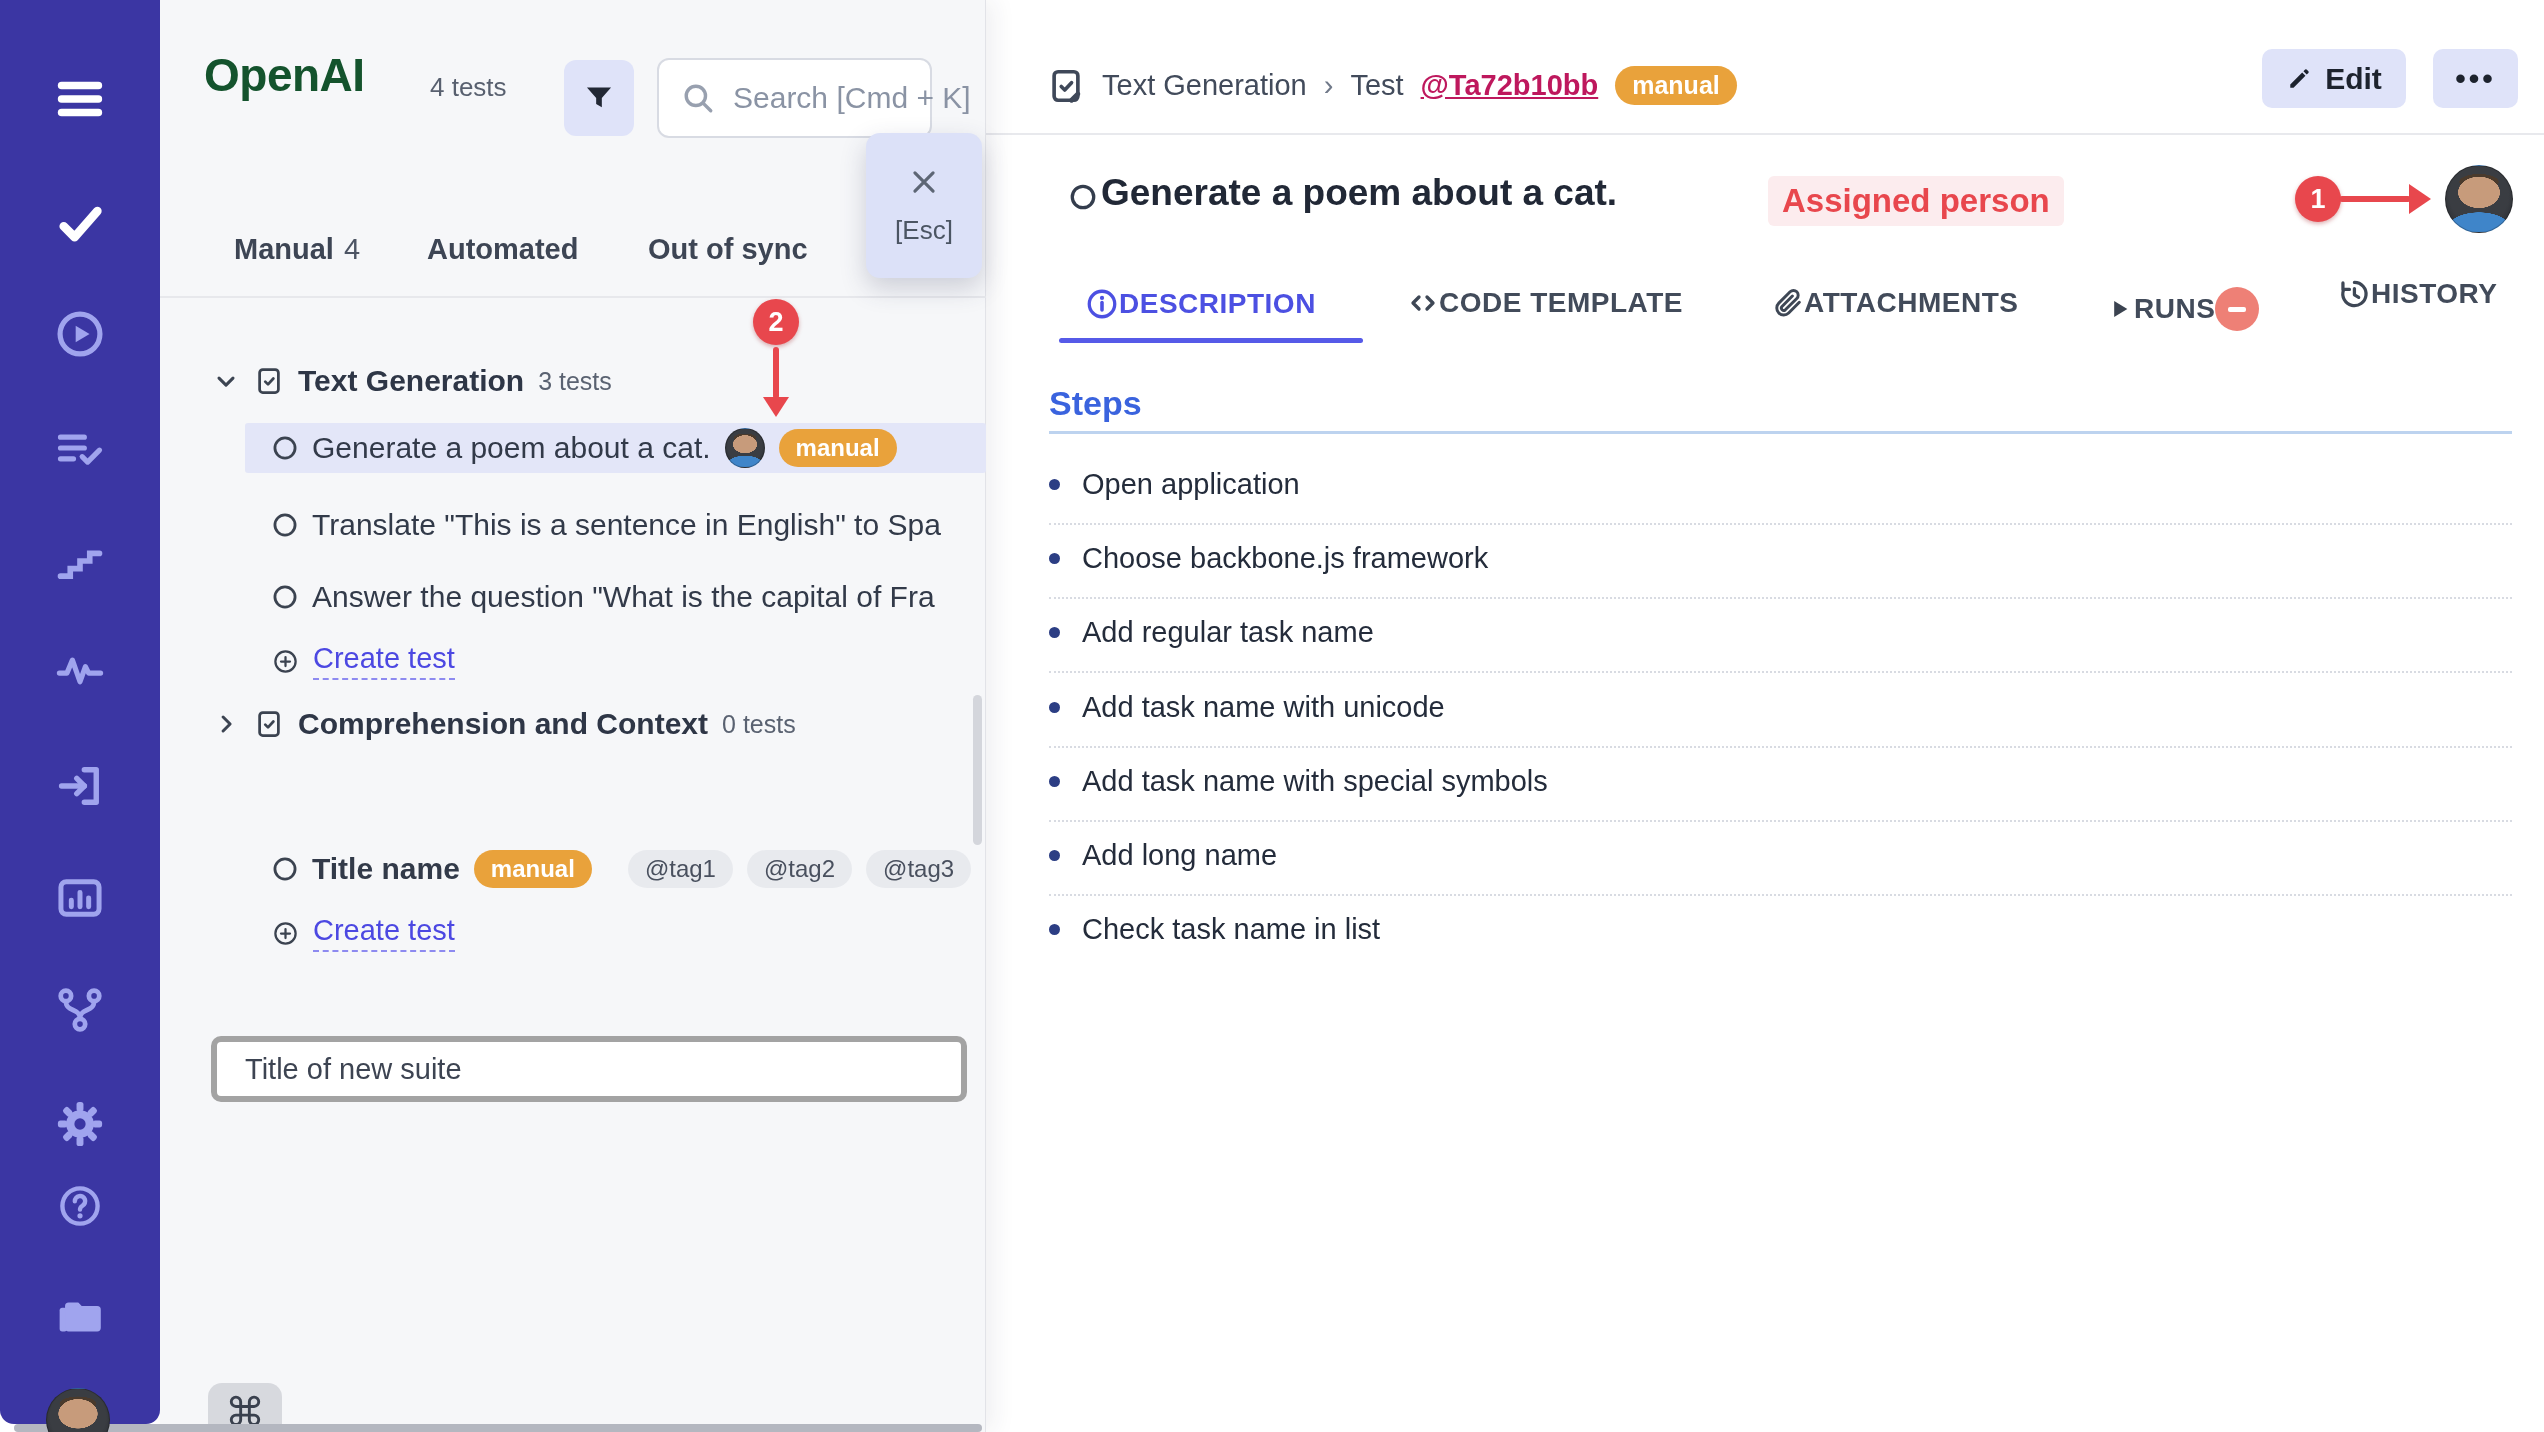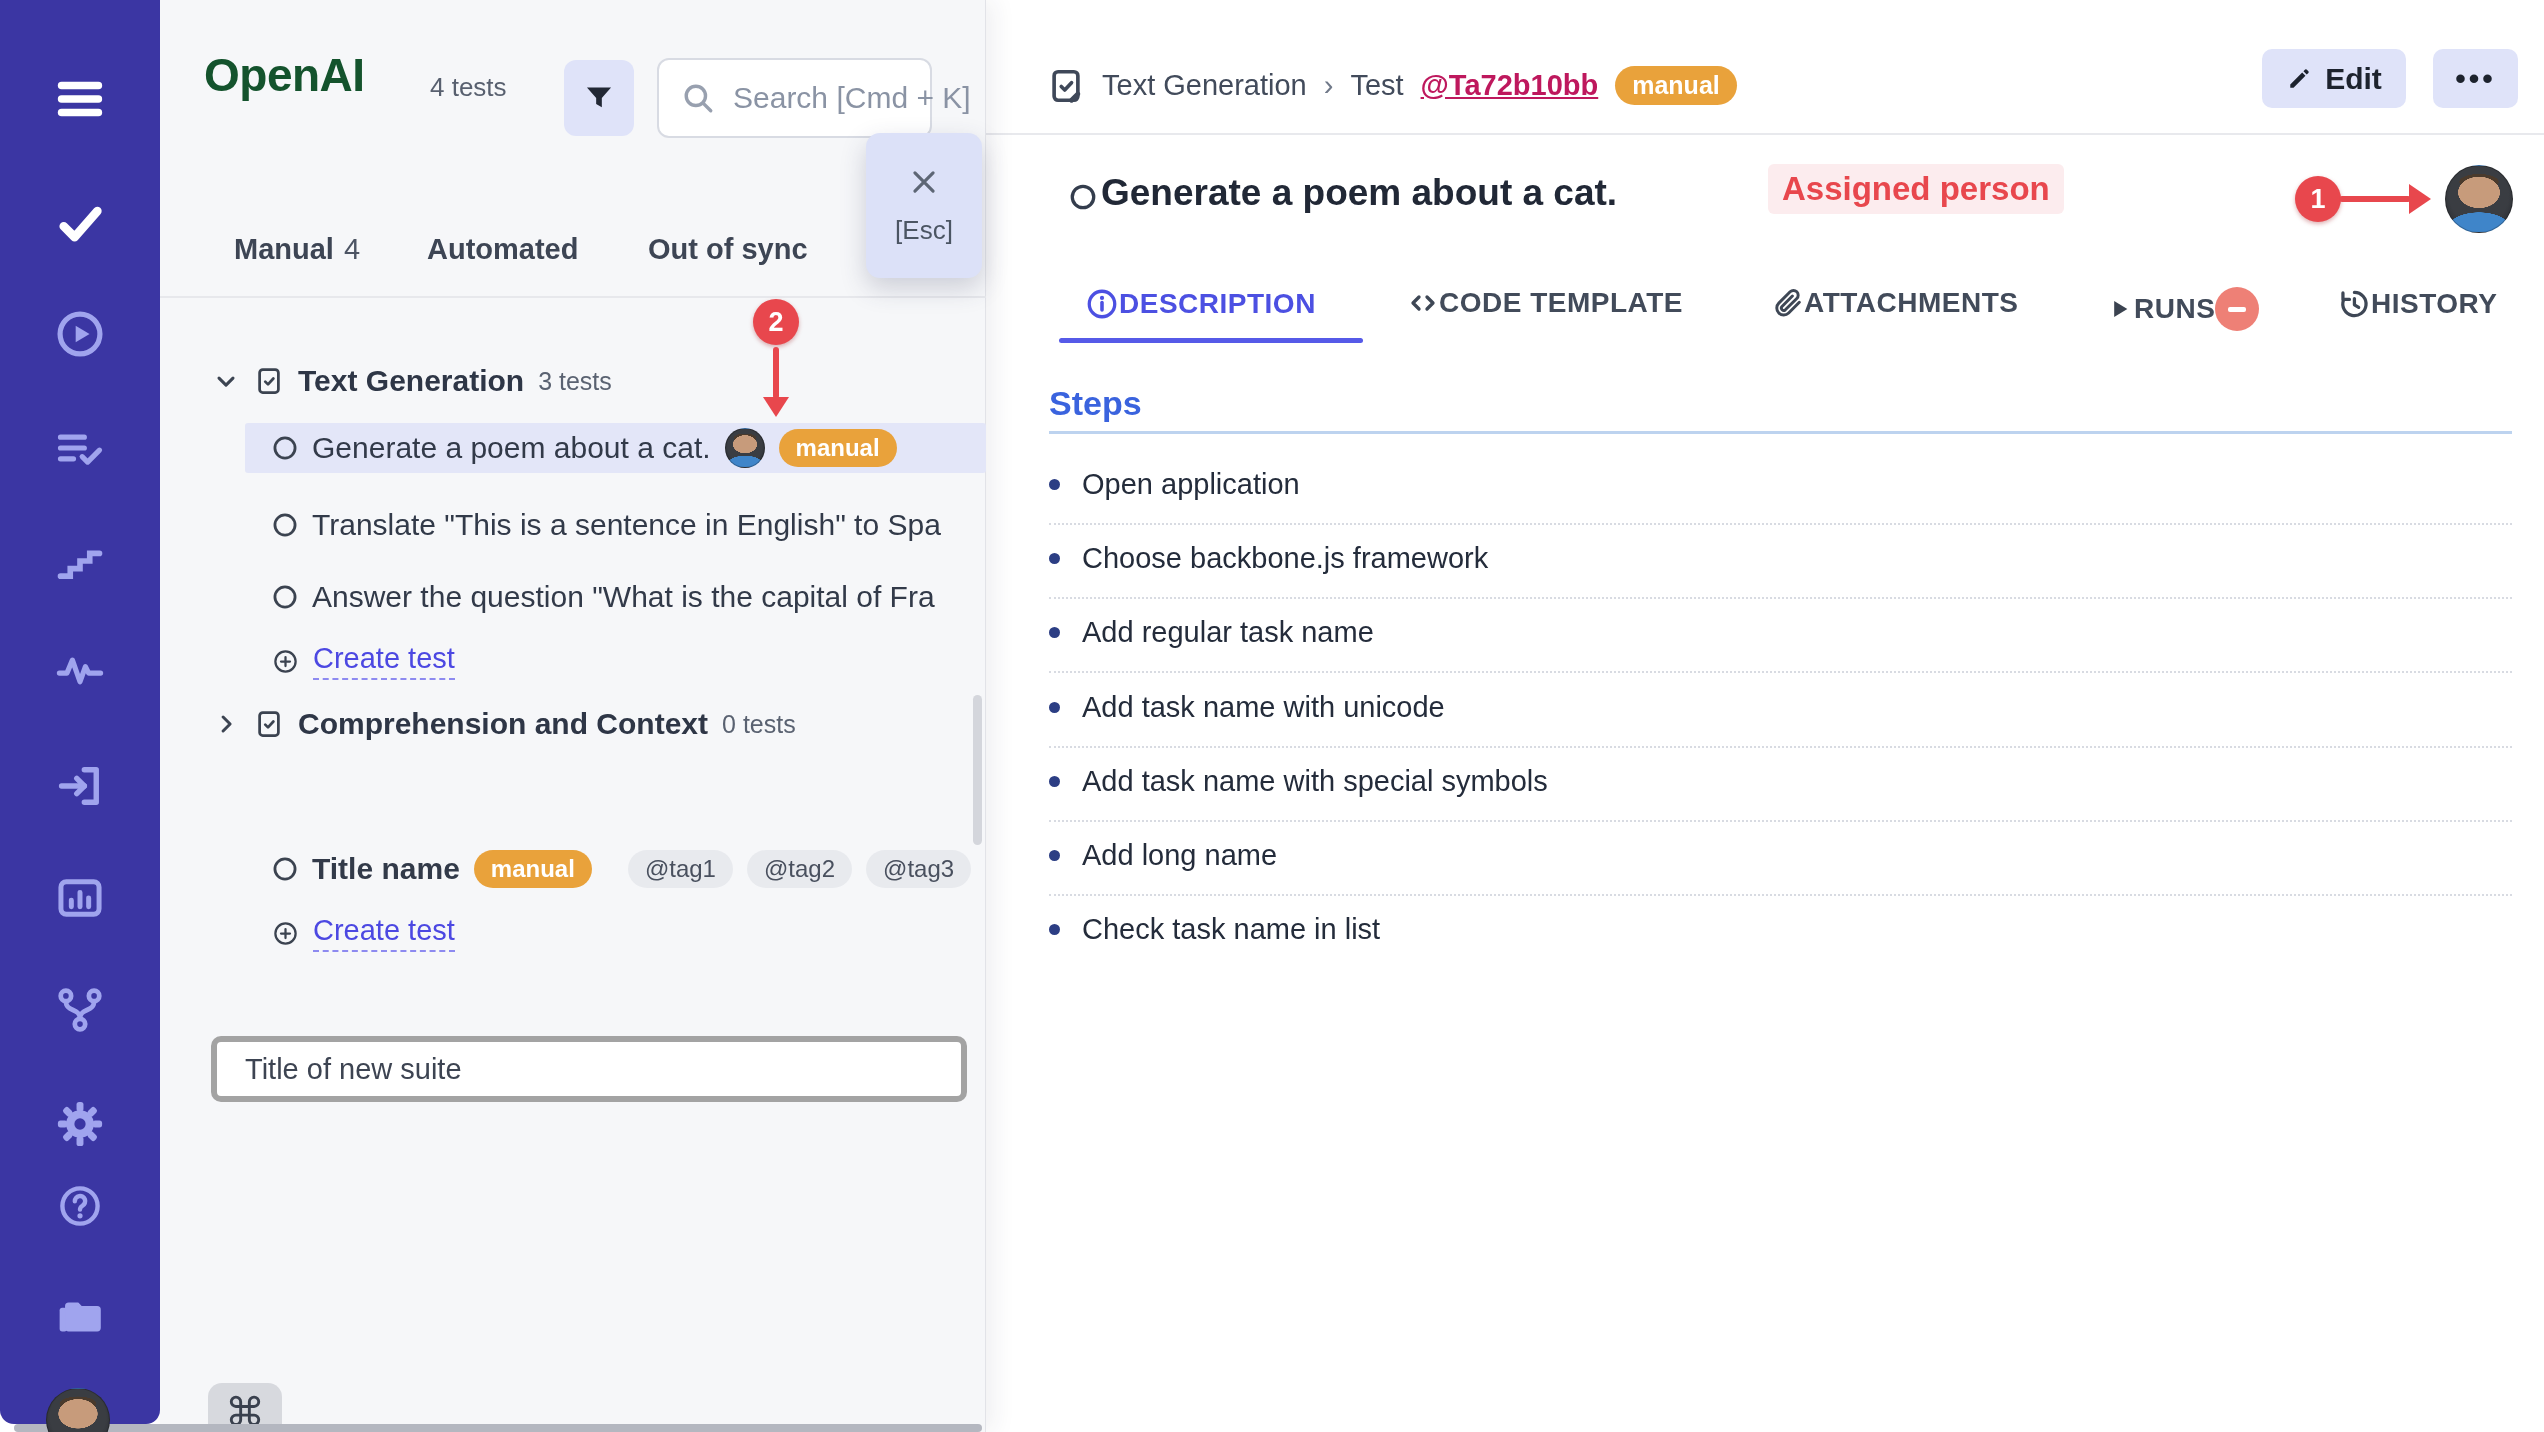--- a/index.html
+++ b/index.html
@@ -382,21 +382,21 @@
 
     <div class="abs hdr-divider" style="left:0; top:133px; width:1558px;"></div>
 
     <span class="abs" style="left:83px; top:183px;">
       <svg width="28" height="28" viewBox="0 0 24 24">
           <circle cx="12" cy="12" r="9.2" fill="none" stroke="#343d4d" stroke-width="2.8"></circle>
         </svg>
       </span>
     <h1 class="abs test-title" style="left:115px; top:172px;">Generate a poem about a cat.</h1>
 
-    <div class="abs assigned" style="left:782px; top:164px;">Assigned person</div>
+    <div class="abs assigned" style="left:782px; top:176px;">Assigned person</div>
 
     <div class="abs red-marker" style="left:1309px; top:176px;">1</div>
     <div class="abs" style="left:1353px; top:196px; width:72px; height:6px; background:#e8474d; border-radius:3px;"></div>
     <div class="abs" style="left:1423px; top:184px; width:0; height:0; border-top:15px solid transparent; border-bottom:15px solid transparent; border-left:22px solid #e8474d;"></div>
 
     <div class="abs avatar-photo" style="left:1459px; top:165px; width:68px; height:68px;"></div>
 
     <div class="abs dtab active" style="left:99px; top:287px;">
       <span style="display:flex;">
         <svg width="34" height="34" viewBox="0 0 24 24" fill="none" stroke="#4c50e2" stroke-width="2.3">
@@ -432,21 +432,21 @@
         <svg width="28" height="28" viewBox="0 0 24 24">
             <path d="M7 5.2v13.6L18.3 12z" fill="#3b4350"></path>
           </svg>
         </span>
       <span>RUNS</span>
       <span class="minus-badge">
           <i></i>
         </span>
     </div>
 
-    <div class="abs dtab" style="left:1351px; top:287px;">
+    <div class="abs dtab" style="left:1351px; top:277px;">
       <span style="display:flex;">
         <svg width="34" height="34" viewBox="0 0 24 24" fill="none" stroke="#3e4755" stroke-width="2.3" stroke-linecap="round" stroke-linejoin="round">
           <path d="M12.3 3.8a8.2 8.2 0 1 1-7.7 5.4"></path>
             <path d="M4.2 4.2v4.6h4.6"></path>
             <path d="M12.3 8.2v4.4l3 1.8"></path>
           </svg>
         </span>
       <span>HISTORY</span>
     </div>
 

